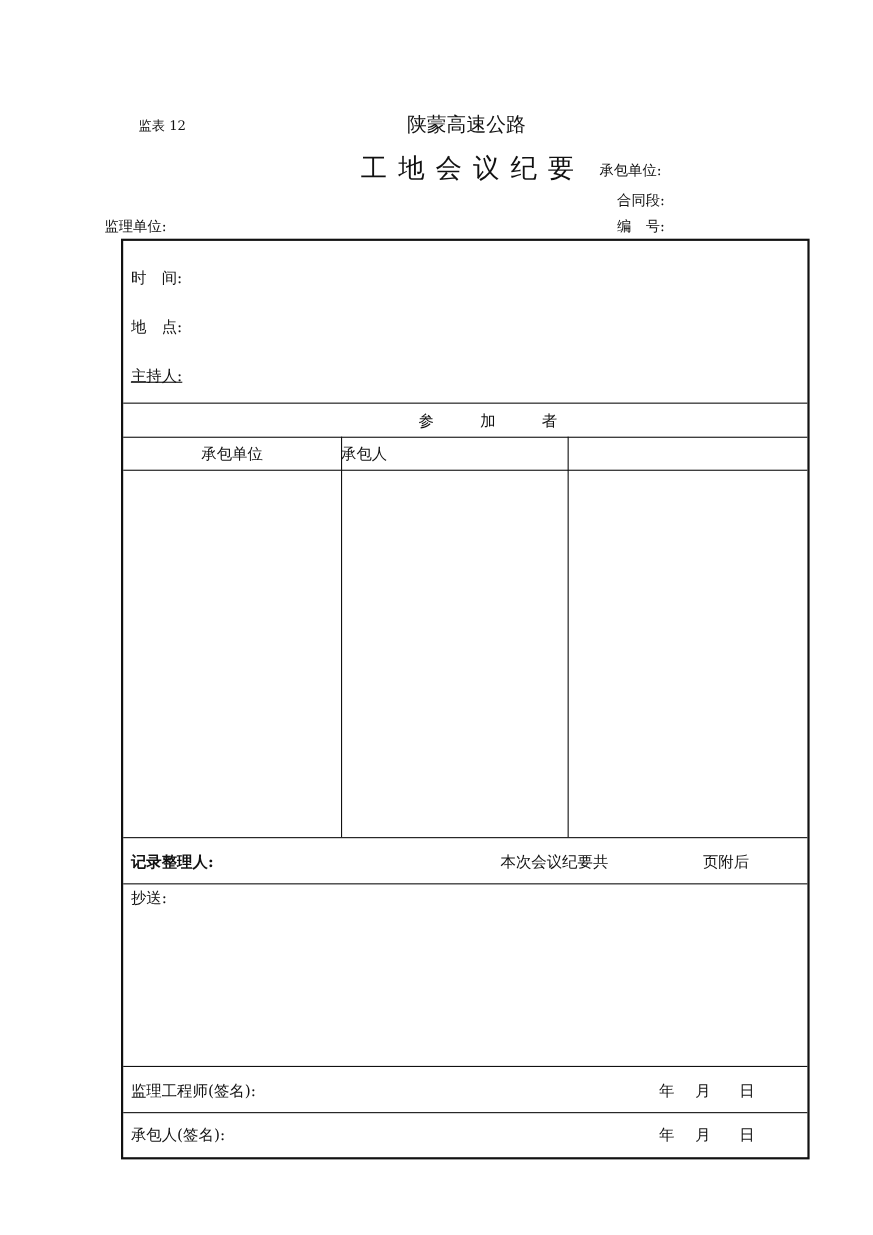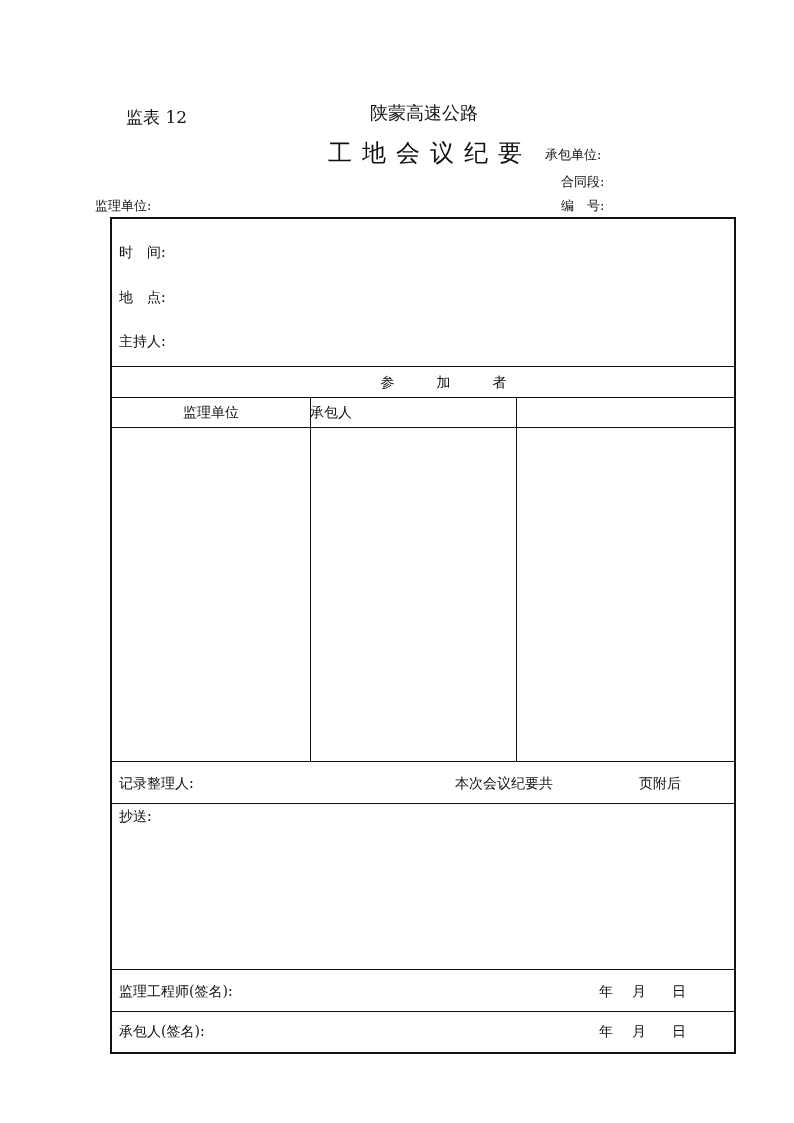--- a/index.html
+++ b/index.html
@@ -1,18 +1,18 @@
 <!DOCTYPE html>
 <html><head>
 <meta charset="utf-8">
 <style>
   html, body { margin:0; padding:0; background:#ffffff; }
   body { width:794px; height:1123px; position:relative; font-family:"DejaVu Serif","Liberation Serif",serif; color:#111; overflow:hidden; }
   .abs { position:absolute; white-space:nowrap; }
-  .form-code { left:126px; top:106px; font-size:17px; }
+  .form-code { left:126px; top:106px; font-size:12px; }
   .road-title { left:370px; top:101px; font-size:18px; }
   .doc-title { left:328px; top:137px; font-size:24px; letter-spacing:10px; }
   .hdr-field { font-size:13px; }
   .table { position:absolute; left:94px; top:217px; width:622px; height:833px; border:2px solid #111; box-sizing:content-box;margin-left:16px; }
   .hline { position:absolute; left:0; width:622px; height:0; border-top:1px solid #111; }
   .vline { position:absolute; width:0; border-left:1px solid #111; }
   .cell-text { position:absolute; font-size:14px; white-space:nowrap; }
 </style>
 </head>
 <body>
@@ -33,27 +33,27 @@
   <div class="hline" style="top:542px;"></div>
   <div class="hline" style="top:584px;"></div>
   <div class="hline" style="top:750px;"></div>
   <div class="hline" style="top:792px;"></div>
 
   <div class="vline" style="left:198px;top:178px;height:364px;"></div>
   <div class="vline" style="left:404px;top:178px;height:364px;"></div>
 
   <div class="cell-text" style="left:7px;top:25px;">时　间:</div>
   <div class="cell-text" style="left:7px;top:70px;">地　点:</div>
-  <div class="cell-text" style="left:7px;top:114px;">主持人:</div>
+  <div class="cell-text" style="left:7px;top:114px;text-decoration:underline;">主持人:</div>
 
   <div class="cell-text" style="left:0;width:663px;text-align:center;top:155px;">参　　　加　　　者</div>
-  <div class="cell-text" style="left:0;width:198px;text-align:center;top:185px;">监理单位</div>
+  <div class="cell-text" style="left:0;width:198px;text-align:center;top:185px;">承包单位</div>
   <div class="cell-text" style="left:198px;width:206px;top:185px;">承包人</div>
 
-  <div class="cell-text" style="left:7px;top:556px;">记录整理人:</div>
+  <div class="cell-text" style="left:7px;top:556px;font-weight:bold;">记录整理人:</div>
   <div class="cell-text" style="left:343px;top:556px;">本次会议纪要共</div>
   <div class="cell-text" style="left:527px;top:556px;">页附后</div>
 
   <div class="cell-text" style="left:7px;top:589px;">抄送:</div>
 
   <div class="cell-text" style="left:7px;top:764px;">监理工程师(签名):</div>
   <div class="cell-text" style="left:487px;top:764px;">年</div>
   <div class="cell-text" style="left:520px;top:764px;">月</div>
   <div class="cell-text" style="left:560px;top:764px;">日</div>
 

